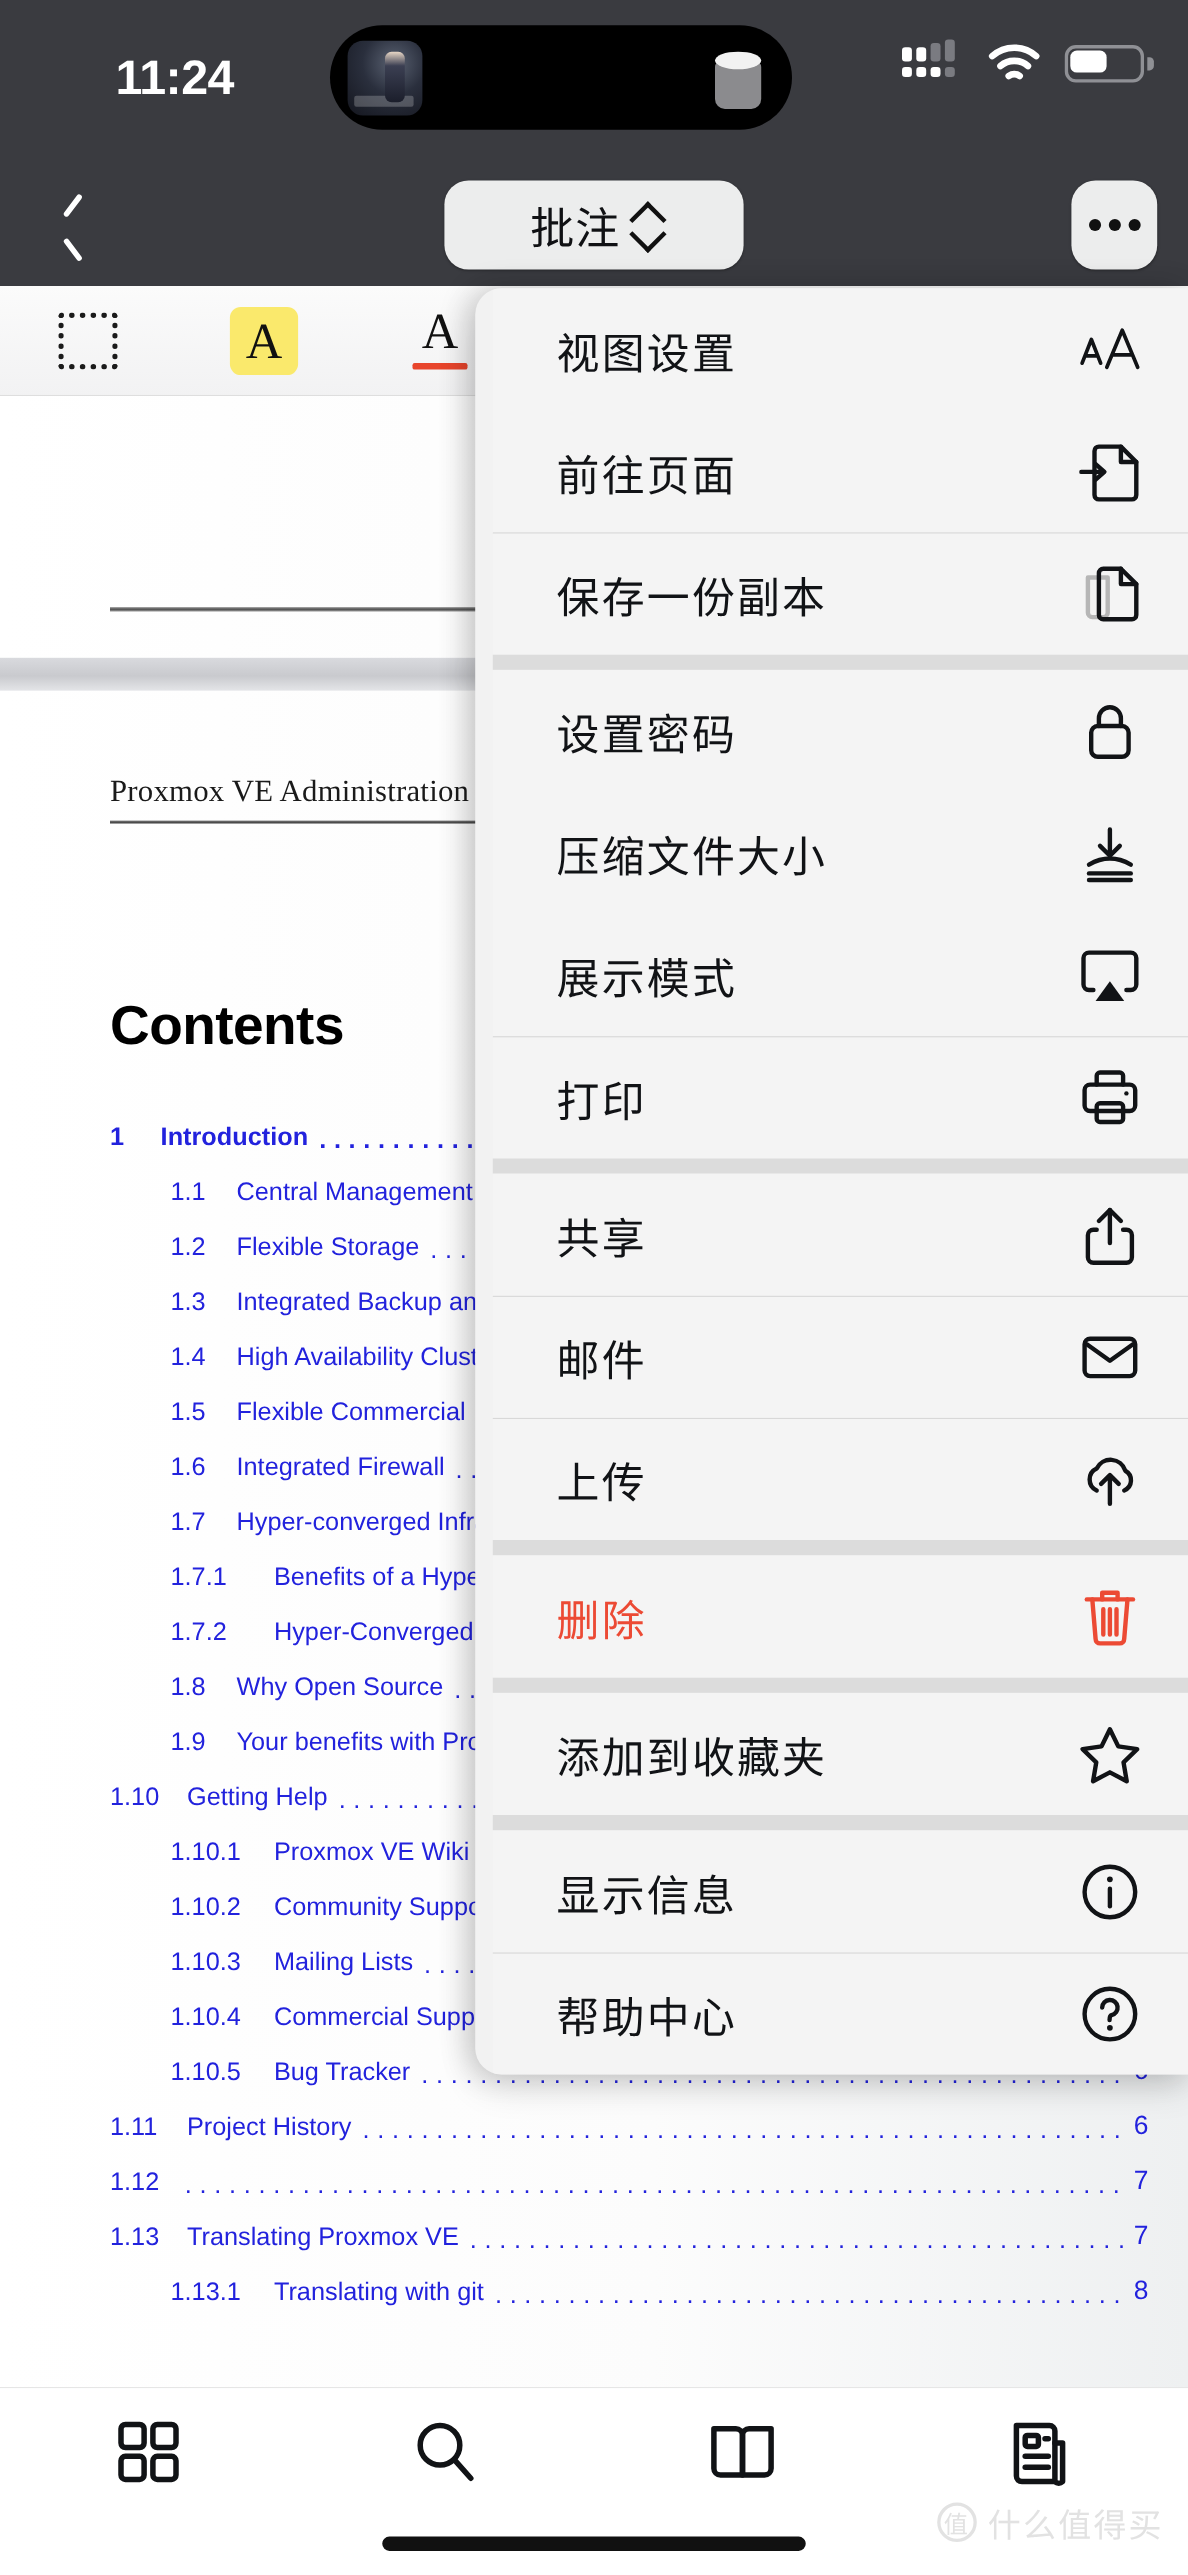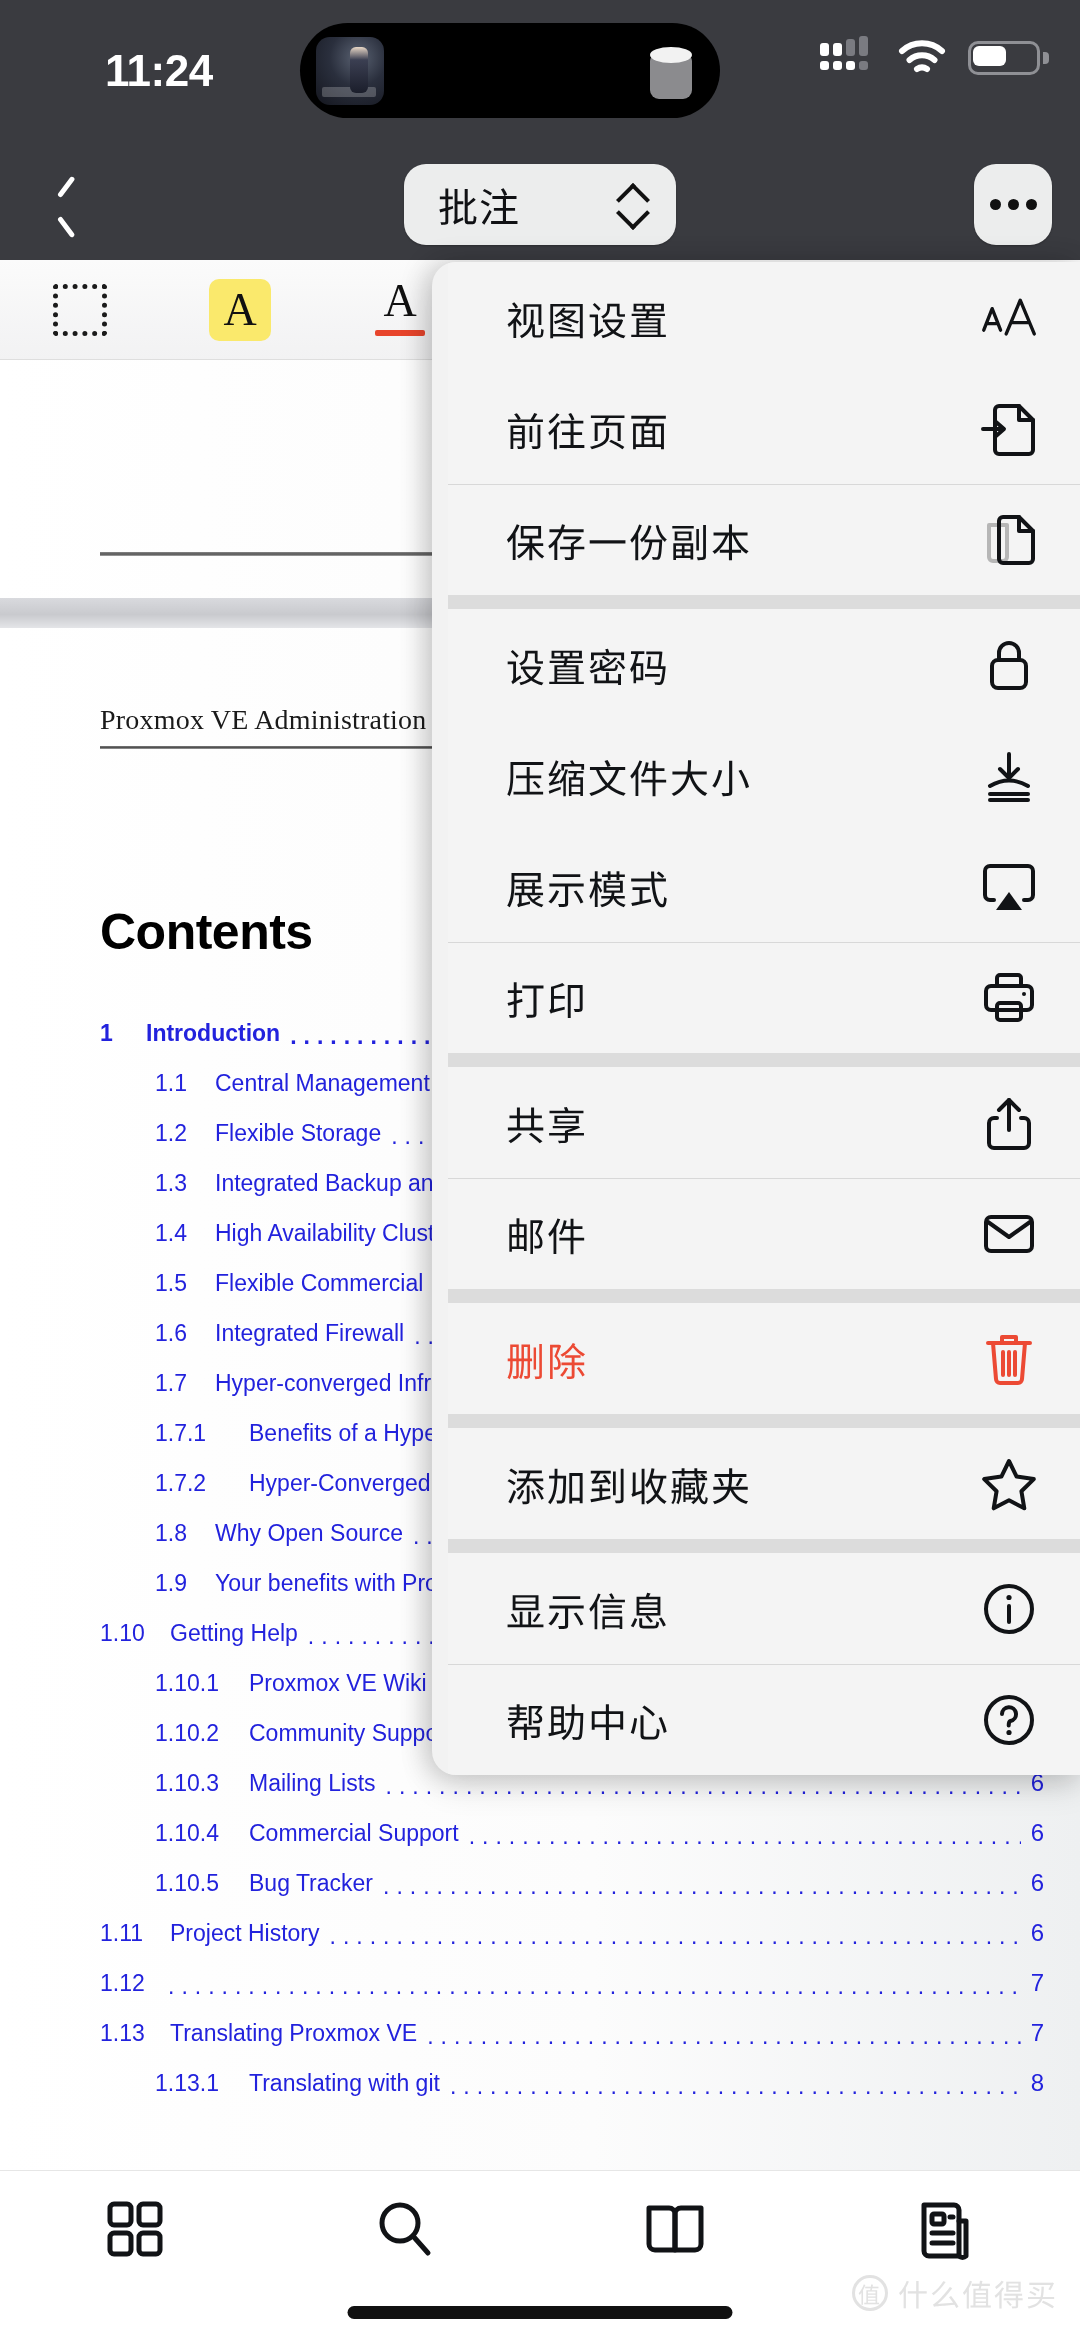--- a/index.html
+++ b/index.html
@@ -118,21 +118,21 @@
     width: 24px; height: 5px; background: #ffffff; border-radius: 3px;
   }
   .chev-left::before { top: 10px; transform: rotate(-53deg); transform-origin: left center; }
   .chev-left::after  { top: 31px; transform: rotate(53deg);  transform-origin: left center; }
 
   .nav-pill {
     position: absolute; left: 50%; top: 14px;
     transform: translateX(-50%);
     height: 81px; min-width: 272px; padding: 0 34px;
     background: #eceded; border-radius: 22px;
-    display: flex; align-items: center; justify-content: space-between; gap: 12px;
+    display: flex; align-items: center; justify-content: center; gap: 12px;
     box-shadow: 0 1px 2px rgba(0,0,0,0.25);
   }
   .nav-pill-label {
     font-size: 40px; color: #101114; font-weight: 400;
     letter-spacing: 1px;
   }
   .updown {
     position: relative; width: 22px; height: 40px;
   }
   .updown::before, .updown::after {
@@ -681,20 +681,29 @@
       </div>
       <div class="ctx-item">
         <span class="label">邮件</span>
         <span class="ctx-icon">
           <svg width="56" height="48" viewBox="0 0 56 48" fill="none" stroke="currentColor" stroke-width="4" stroke-linecap="round" stroke-linejoin="round">
             <rect x="5" y="7" width="46" height="34" rx="5"></rect>
             <path d="M7 12 L28 27 L49 12"></path>
           </svg>
         </span>
       </div>
+      <div class="ctx-item">
+        <span class="label">上传</span>
+        <span class="ctx-icon">
+          <svg width="58" height="54" viewBox="0 0 58 54" fill="none" stroke="currentColor" stroke-width="4" stroke-linecap="round" stroke-linejoin="round">
+            <path d="M17 37 A11 11 0 0 1 17 17 A14 14 0 0 1 43 19 A10 10 0 0 1 42 37"></path>
+            <path d="M29 49 V24 M21 31 l8 -8 8 8"></path>
+          </svg>
+        </span>
+      </div>
       <div class="ctx-sep"></div>
       <div class="ctx-item danger">
         <span class="label">删除</span>
         <span class="ctx-icon" style="color: rgb(236, 74, 52);">
           <svg width="54" height="58" viewBox="0 0 54 58" fill="none" stroke="currentColor" stroke-width="4" stroke-linecap="round" stroke-linejoin="round">
             <path d="M6 13 h42"></path>
             <path d="M20 13 V7 h14 v6"></path>
             <path d="M11 13 l3 36 a4 4 0 0 0 4 4 h18 a4 4 0 0 0 4 -4 l3 -36"></path>
             <path d="M21 22 v23 M27 22 v23 M33 22 v23"></path>
           </svg>

